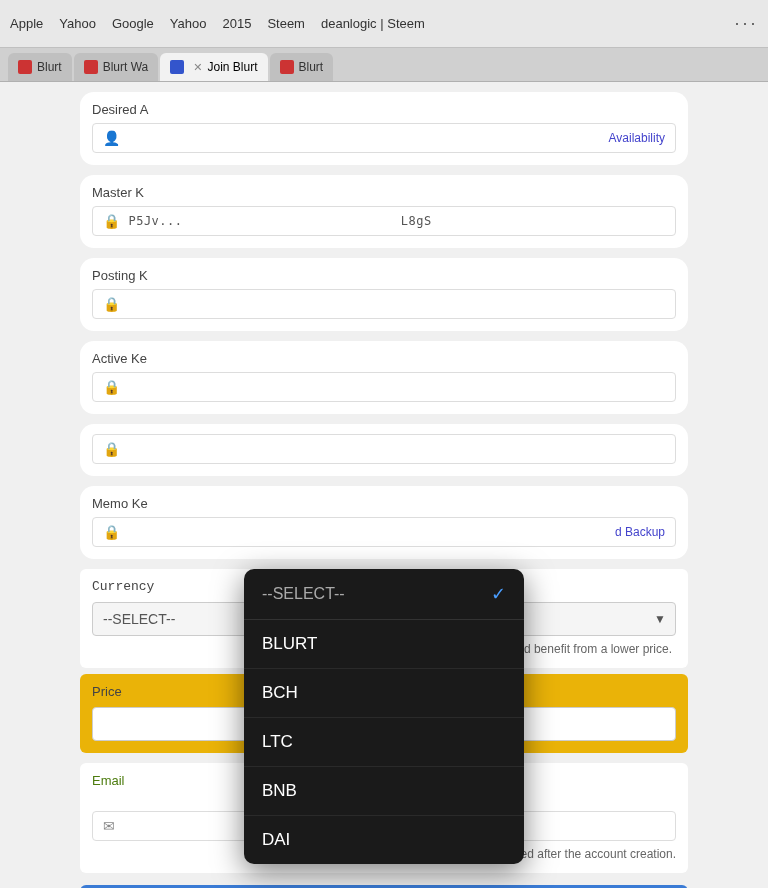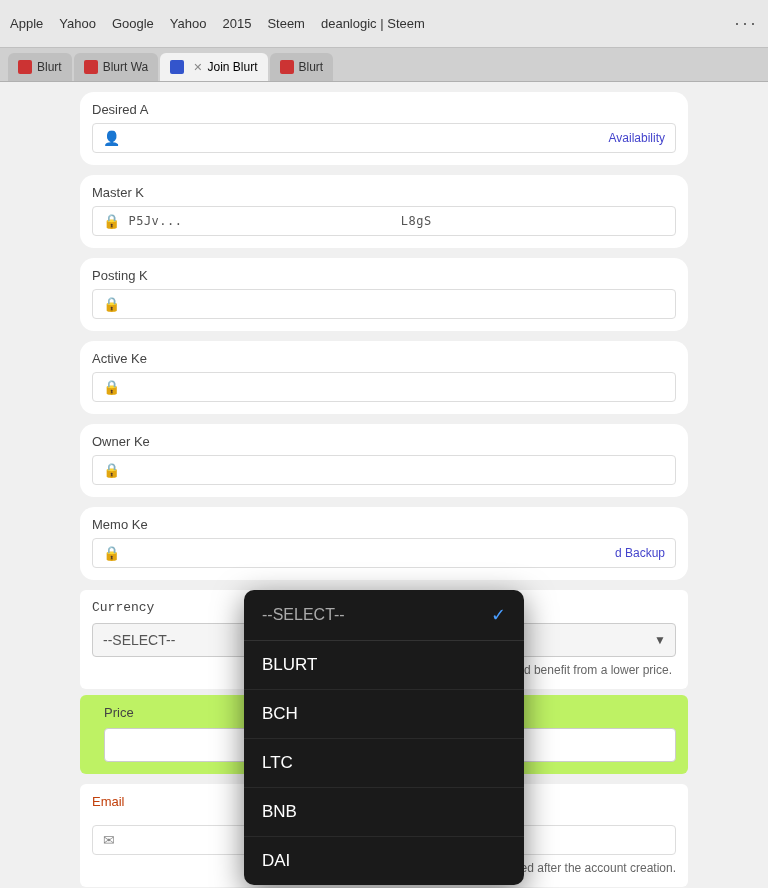--- a/index.html
+++ b/index.html
@@ -183,23 +183,23 @@
 
     .hint-text {
       font-size: 12px;
       color: #666;
       text-align: right;
       margin-top: 6px;
       padding-right: 4px;
     }
 
     .price-section {
-      background: #bef264;
+      background: #eab308;
       border-radius: 6px;
-      padding: 10px 12px 12px 24px;
+      padding: 10px 12px 12px 12px;
       margin-bottom: 10px;
     }
     .price-label {
       font-size: 13px;
       color: #444;
       margin-bottom: 8px;
       font-weight: 500;
     }
     .price-input {
       width: 100%;
@@ -213,22 +213,22 @@
     }
 
     .email-section {
       background: white;
       border-radius: 6px;
       padding: 10px 12px 12px 12px;
       margin-bottom: 4px;
     }
     .email-label {
       font-size: 13px;
-      color: #c2410c;
-      margin-bottom: 16px;
+      color: #4d7c0f;
+      margin-bottom: 23px;
       font-weight: 500;
     }
     .email-hint {
       font-size: 12px;
       color: #666;
       text-align: right;
       margin-top: 6px;
     }
 
     .btn-create {
@@ -349,21 +349,20 @@
 
     <div class="field-group">
       <div class="field-label">Active Ke</div>
       <div class="field-row">
         <span class="field-icon">🔒</span>
         <input class="field-input" type="text" style="">
       </div>
     </div>
 
     <div class="field-group">
-      <div class="field-label">Owner Ke</div>
       <div class="field-row">
         <span class="field-icon">🔒</span>
         <input class="field-input" type="text" style="">
       </div>
     </div>
 
     <div class="field-group">
       <div class="field-label">Memo Ke</div>
       <div class="field-row">
         <span class="field-icon">🔒</span>

